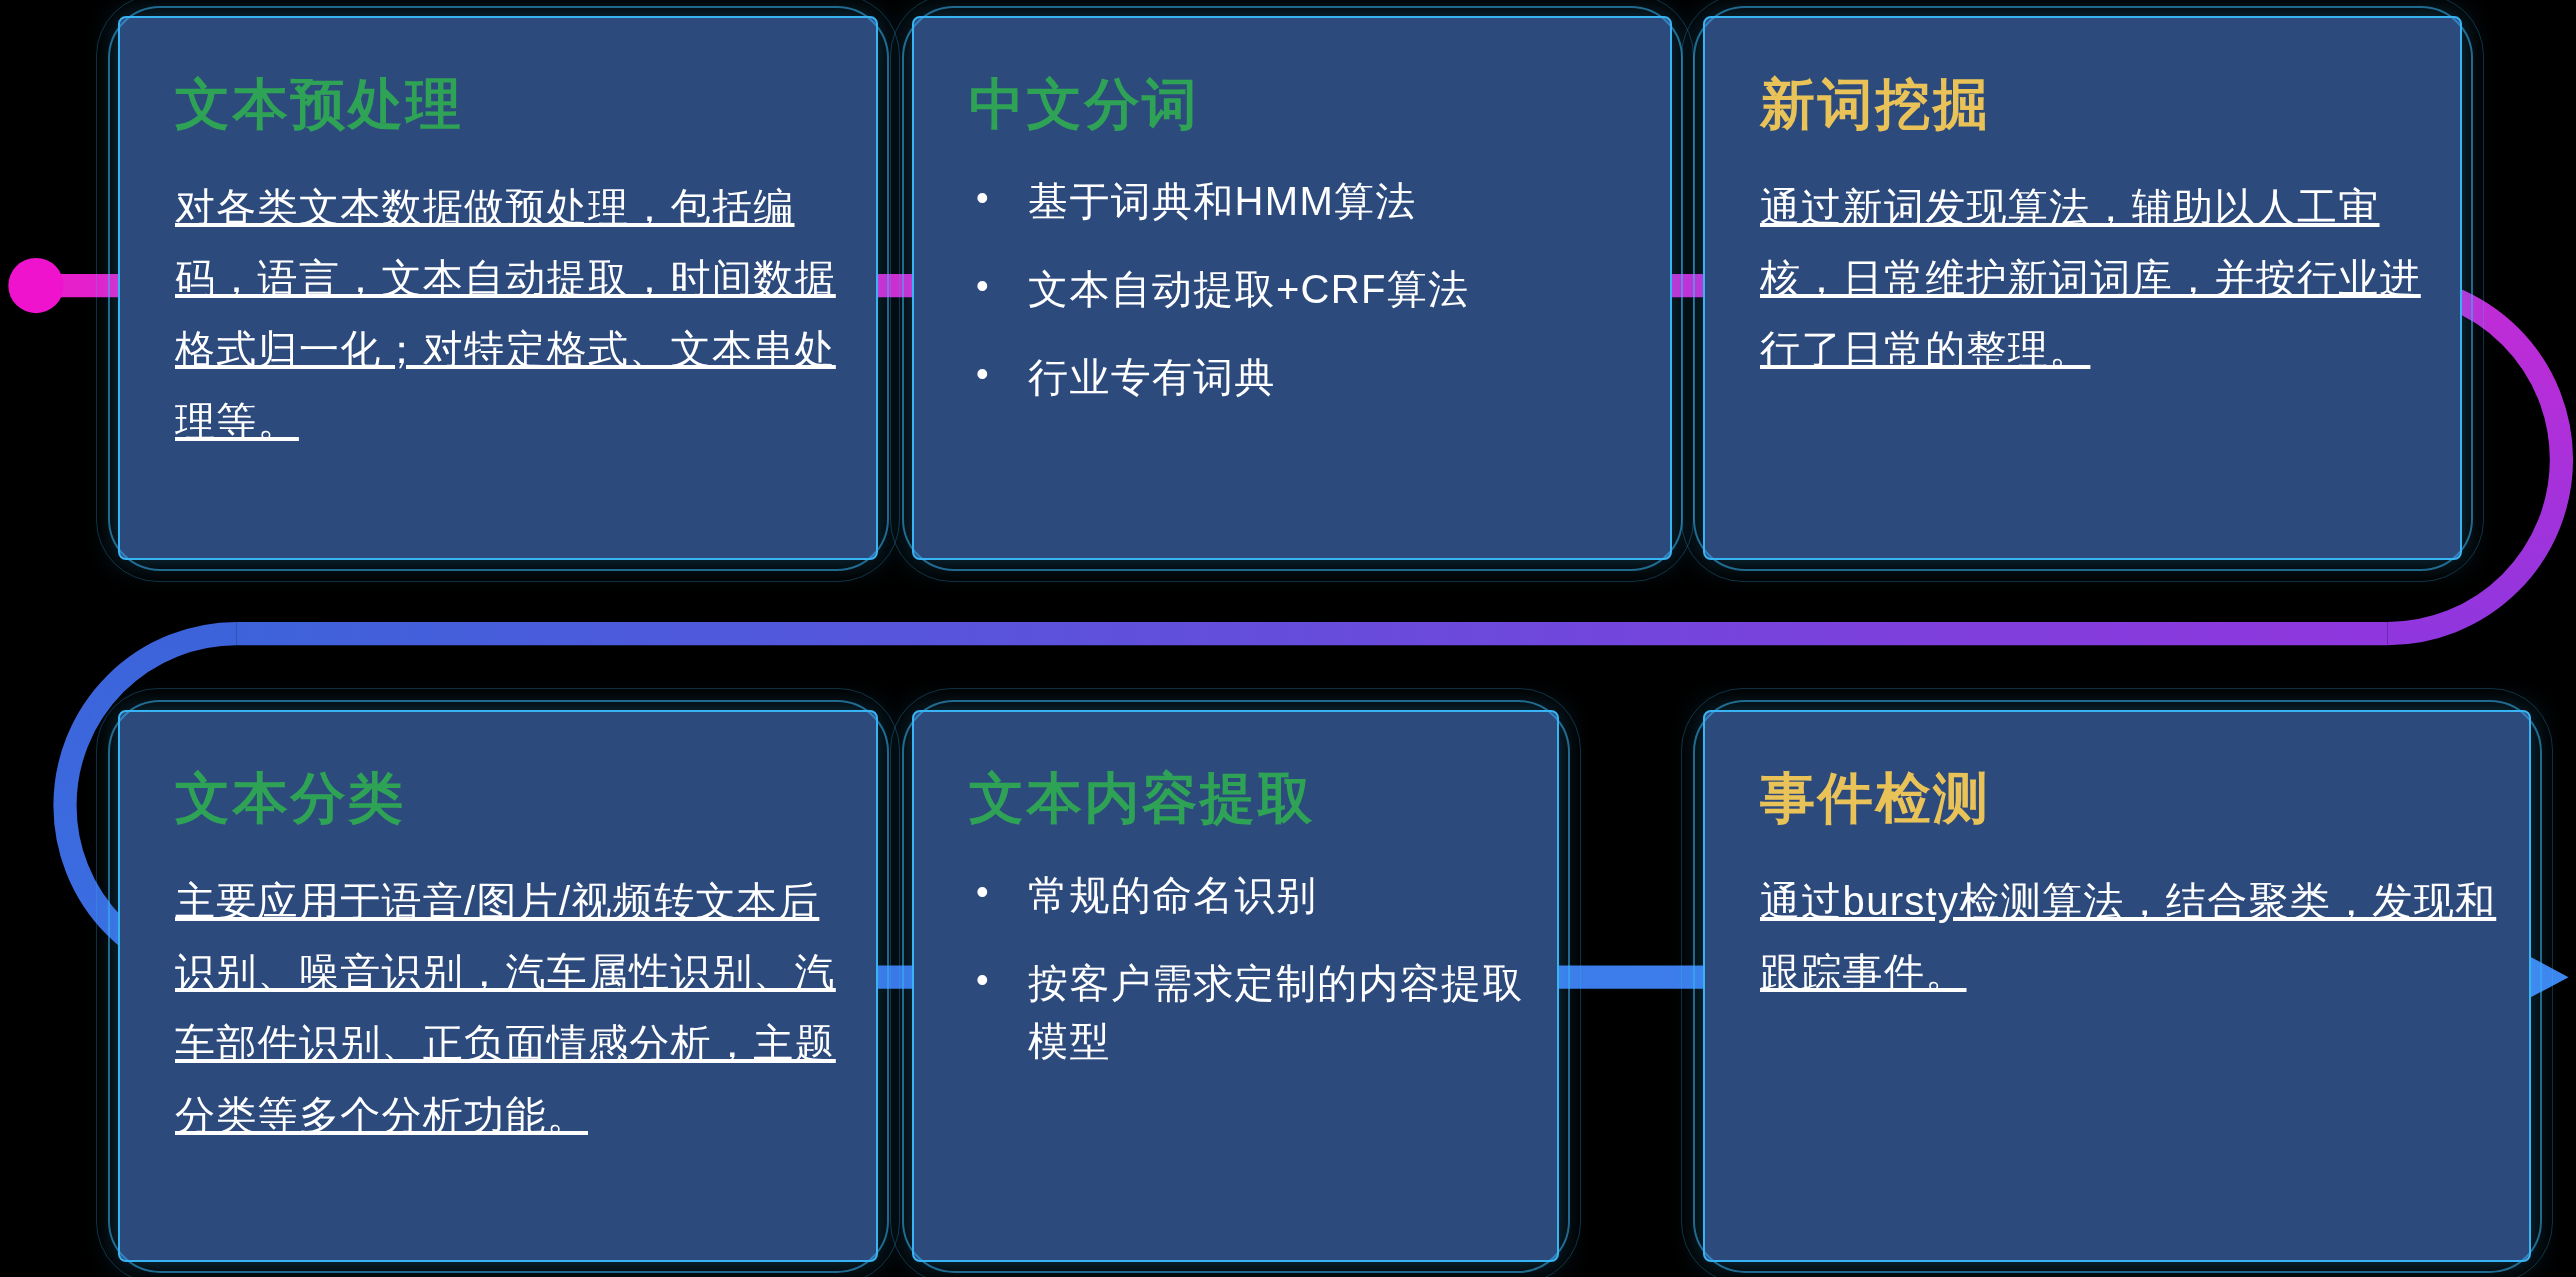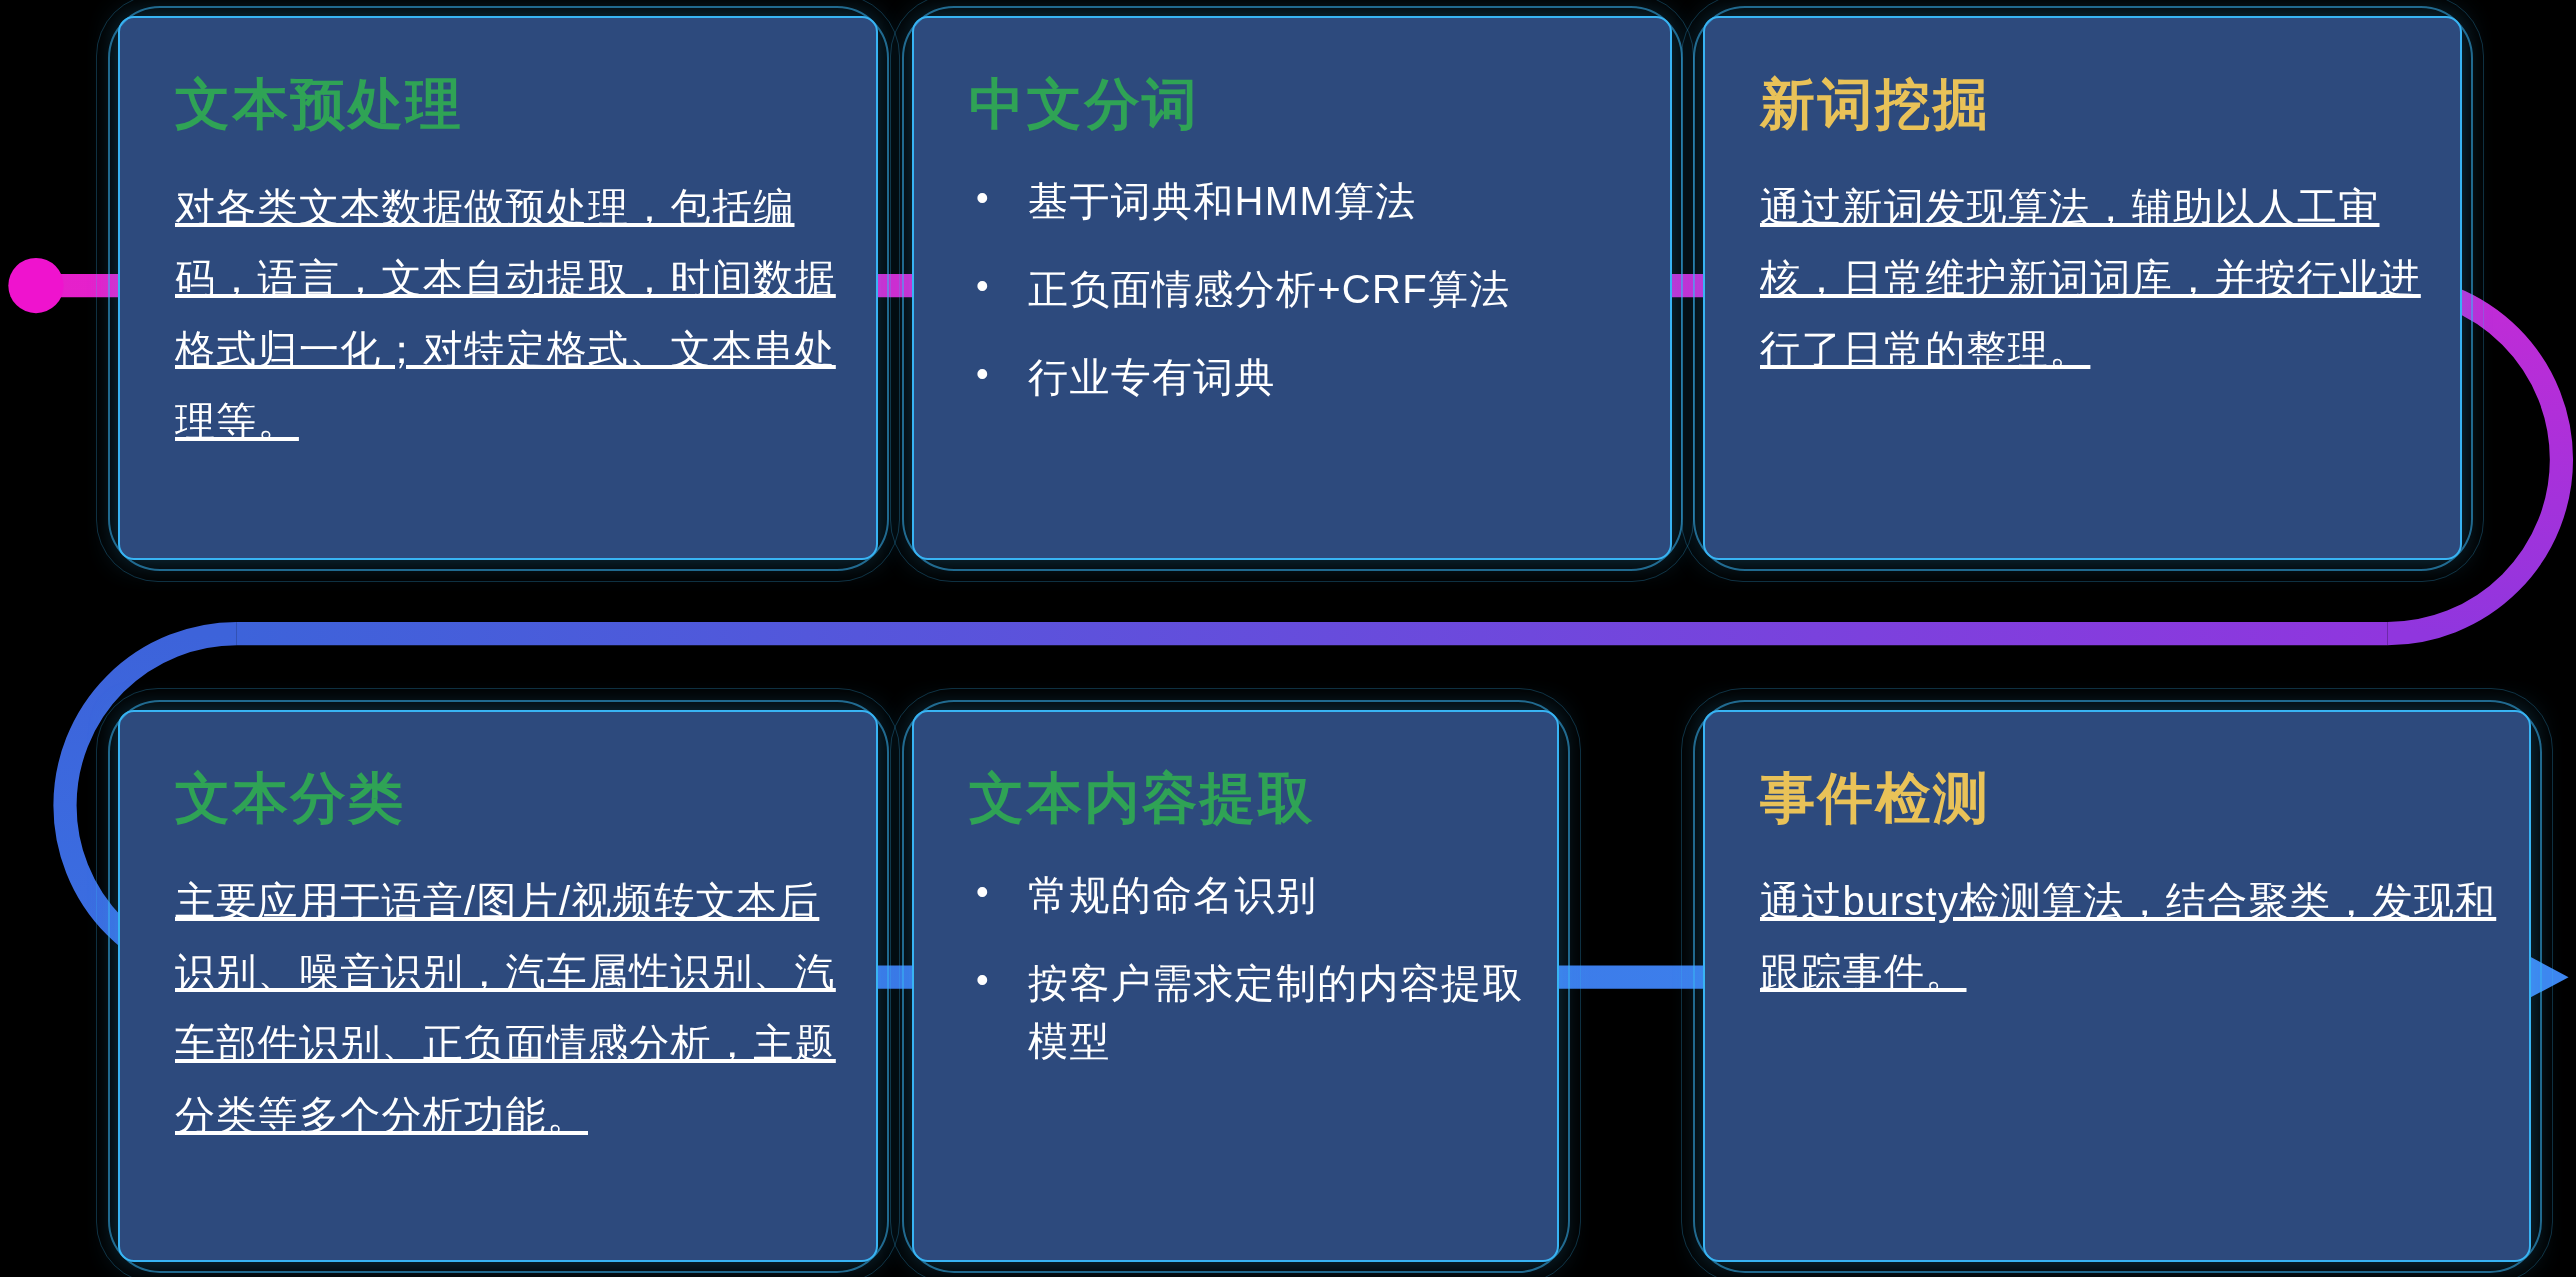--- a/index.html
+++ b/index.html
@@ -6,21 +6,21 @@
   body{
     width:2576px;height:1277px;position:relative;overflow:hidden;
     font-family:"Liberation Sans","DejaVu Sans",sans-serif;
   }
   .stage{position:absolute;inset:0;}
   svg.flow{position:absolute;left:0;top:0;z-index:0;}
   .card{
     position:absolute;z-index:1;box-sizing:border-box;
     background:var(--card-bg,#2d4a7d);
     border:2.7px solid var(--card-border,#38b4f4);
-    border-radius:16px;
+    border-radius:8px;
     padding:50px 27px 36px 55px;
     box-shadow:0 0 30px rgba(56,180,244,.32);
   }
   .card::before{
     content:"";position:absolute;inset:-12.5px;pointer-events:none;
     border:2.7px solid rgba(56,180,244,.55);border-radius:52px;
   }
   .card::after{
     content:"";position:absolute;inset:-24px;pointer-events:none;
     border:1.8px solid rgba(56,180,244,.26);border-radius:62px;
@@ -84,21 +84,21 @@
 
   <div class="card" style="left:912px;top:16px;width:760px;height:544px">
     <h2 class="title" data-color="green">中文分词</h2>
     <ul class="bullets">
       <li>
         <span class="b-dot">•</span>
         <span>基于词典和HMM算法</span>
       </li>
       <li>
         <span class="b-dot">•</span>
-        <span>正负面情感分析+CRF算法</span>
+        <span>文本自动提取+CRF算法</span>
       </li>
       <li>
         <span class="b-dot">•</span>
         <span>行业专有词典</span>
       </li>
     </ul>
   </div>
 
   <div class="card" style="left:118px;top:710px;width:760px;height:552px">
     <h2 class="title" data-color="green">文本分类</h2>

